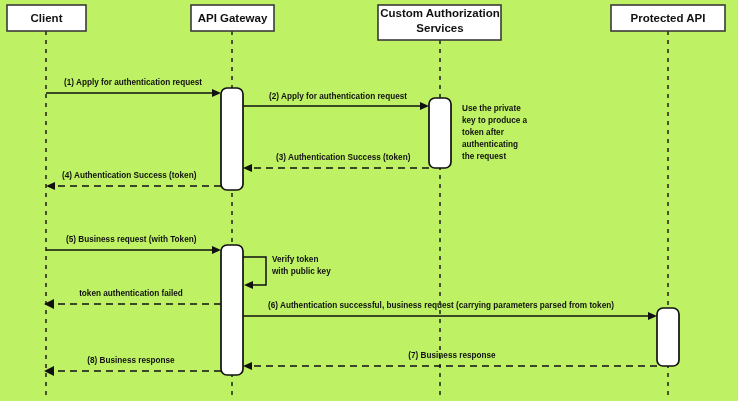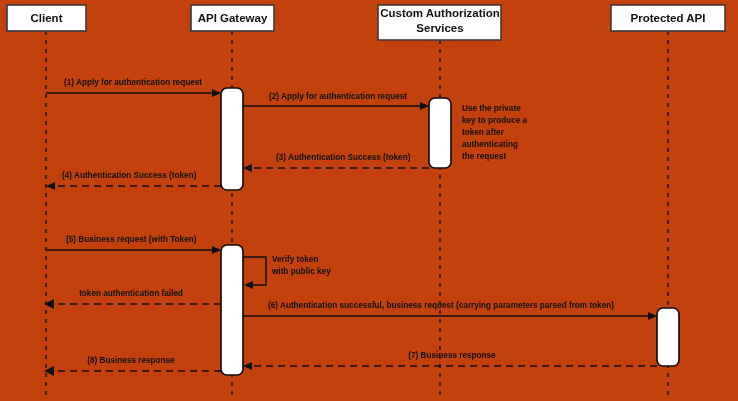--- a/index.html
+++ b/index.html
@@ -4,21 +4,21 @@
 <style>
   html, body {
     margin: 0;
     padding: 0;
     background: #ffffff;
   }
   #diagram-root {
     position: relative;
     width: 738px;
     height: 401px;
-    background: #c2410c;
+    background: #bef264;
     font-family: "Liberation Sans", sans-serif;
     overflow: hidden;
   }
   svg#diagram-svg {
     position: absolute;
     left: 0;
     top: 0;
     width: 738px;
     height: 401px;
   }

